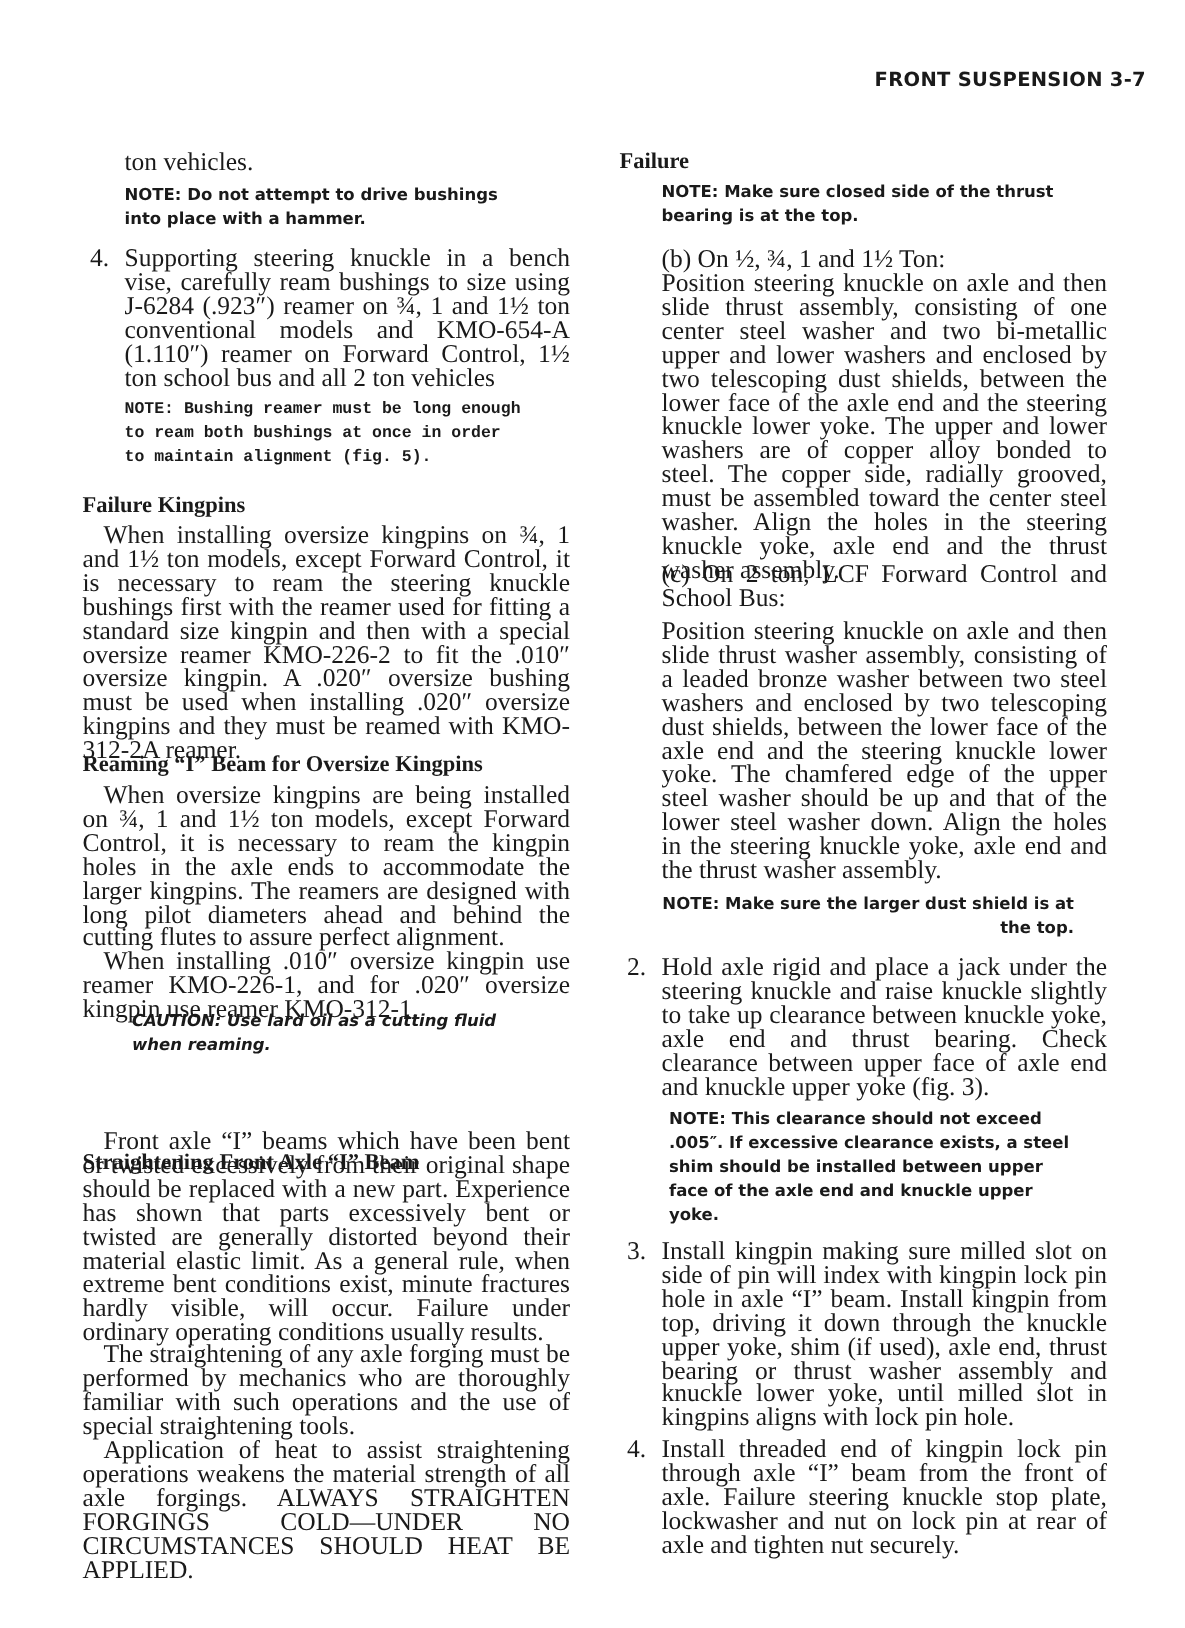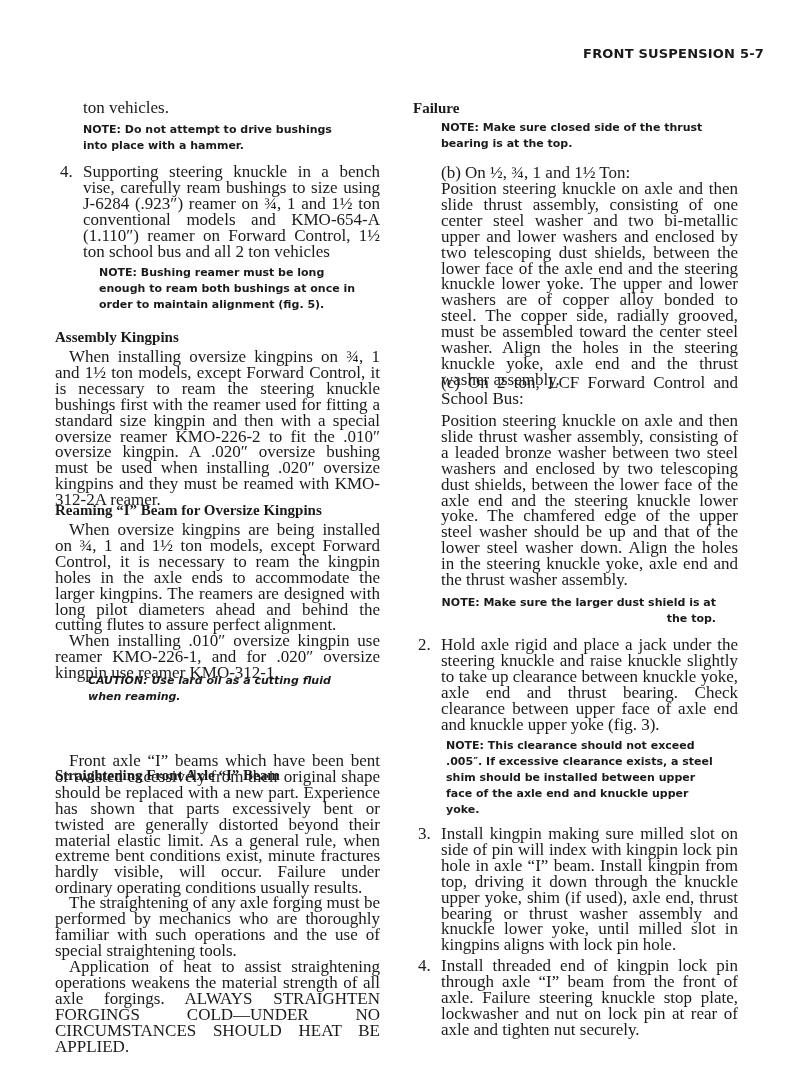--- a/index.html
+++ b/index.html
@@ -16,34 +16,34 @@
   .note { font-family: "DejaVu Sans", sans-serif; font-weight: bold; font-size: 11px;
     line-height: 16px; margin: 0; }
   .caution { font-style: italic; }
   .item { position: relative; padding-left: 28px; }
   .num { position: absolute; left: 5px; top: 0; }
   .abs { position: absolute; }
 </style>
 </head>
 <body>
 
-<div class="hdr">FRONT SUSPENSION 5-7</div>
+<div class="hdr">FRONT SUSPENSION 3-7</div>
 
 <div class="col colL">
   <p class="p abs" style="top:100px;left:28px;width:297px;">ton vehicles.</p>
   <p class="note abs" style="top:122px;left:28px;width:270px;">NOTE: Do not attempt to drive bushings into place with a hammer.</p>
 
   <div class="abs item" style="top:164px;left:0;width:297px;">
     <span class="p num">4.</span>
     <p class="p">Supporting steering knuckle in a bench vise, carefully ream bushings to size using J-6284 (.923″) reamer on ¾, 1 and 1½ ton conventional models and KMO-654-A (1.110″) reamer on Forward Control, 1½ ton school bus and all 2 ton vehicles</p>
   </div>
 
-  <p class="note abs" style="top:265px;left:44px;width:268px;">NOTE: Bushing reamer must be long enough to ream both bushings at once in order to maintain alignment (fig. 5).</p>
+  <p class="note abs" style="top:265px;left:28px;width:268px;font-family:Liberation Mono, monospace;">NOTE: Bushing reamer must be long enough to ream both bushings at once in order to maintain alignment (fig. 5).</p>
 
-  <p class="h abs" style="top:329px;left:0;">Assembly Kingpins</p>
+  <p class="h abs" style="top:329px;left:0;">Failure Kingpins</p>
   <p class="p ind abs" style="top:349px;left:0;width:325px;">When installing oversize kingpins on ¾, 1 and 1½ ton models, except Forward Control, it is necessary to ream the steering knuckle bushings first with the reamer used for fitting a standard size kingpin and then with a special oversize reamer KMO-226-2 to fit the .010″ oversize kingpin. A .020″ oversize bushing must be used when installing .020″ oversize kingpins and they must be reamed with KMO-312-2A reamer.</p>
 
   <p class="h abs" style="top:502px;left:0;">Reaming “I” Beam for Oversize Kingpins</p>
   <p class="p ind abs" style="top:522px;left:0;width:325px;">When oversize kingpins are being installed on ¾, 1 and 1½ ton models, except Forward Control, it is necessary to ream the kingpin holes in the axle ends to accommodate the larger kingpins. The reamers are designed with long pilot diameters ahead and behind the cutting flutes to assure perfect alignment.</p>
   <p class="p ind abs" style="top:633px;left:0;width:325px;">When installing .010″ oversize kingpin use reamer KMO-226-1, and for .020″ oversize kingpin use reamer KMO-312-1.</p>
   <p class="note caution abs" style="top:673px;left:33px;width:265px;">CAUTION: Use lard oil as a cutting fluid when reaming.</p>
 
   <p class="h abs" style="top:767px;left:0;">Straightening Front Axle “I” Beam</p>
   <p class="p ind abs" style="top:753px;left:0;width:325px;">Front axle “I” beams which have been bent or twisted excessively from their original shape should be replaced with a new part. Experience has shown that parts excessively bent or twisted are generally distorted beyond their material elastic limit. As a general rule, when extreme bent conditions exist, minute fractures hardly visible, will occur. Failure under ordinary operating conditions usually results.</p>
   <p class="p ind abs" style="top:895px;left:0;width:325px;">The straightening of any axle forging must be performed by mechanics who are thoroughly familiar with such operations and the use of special straightening tools.</p>

